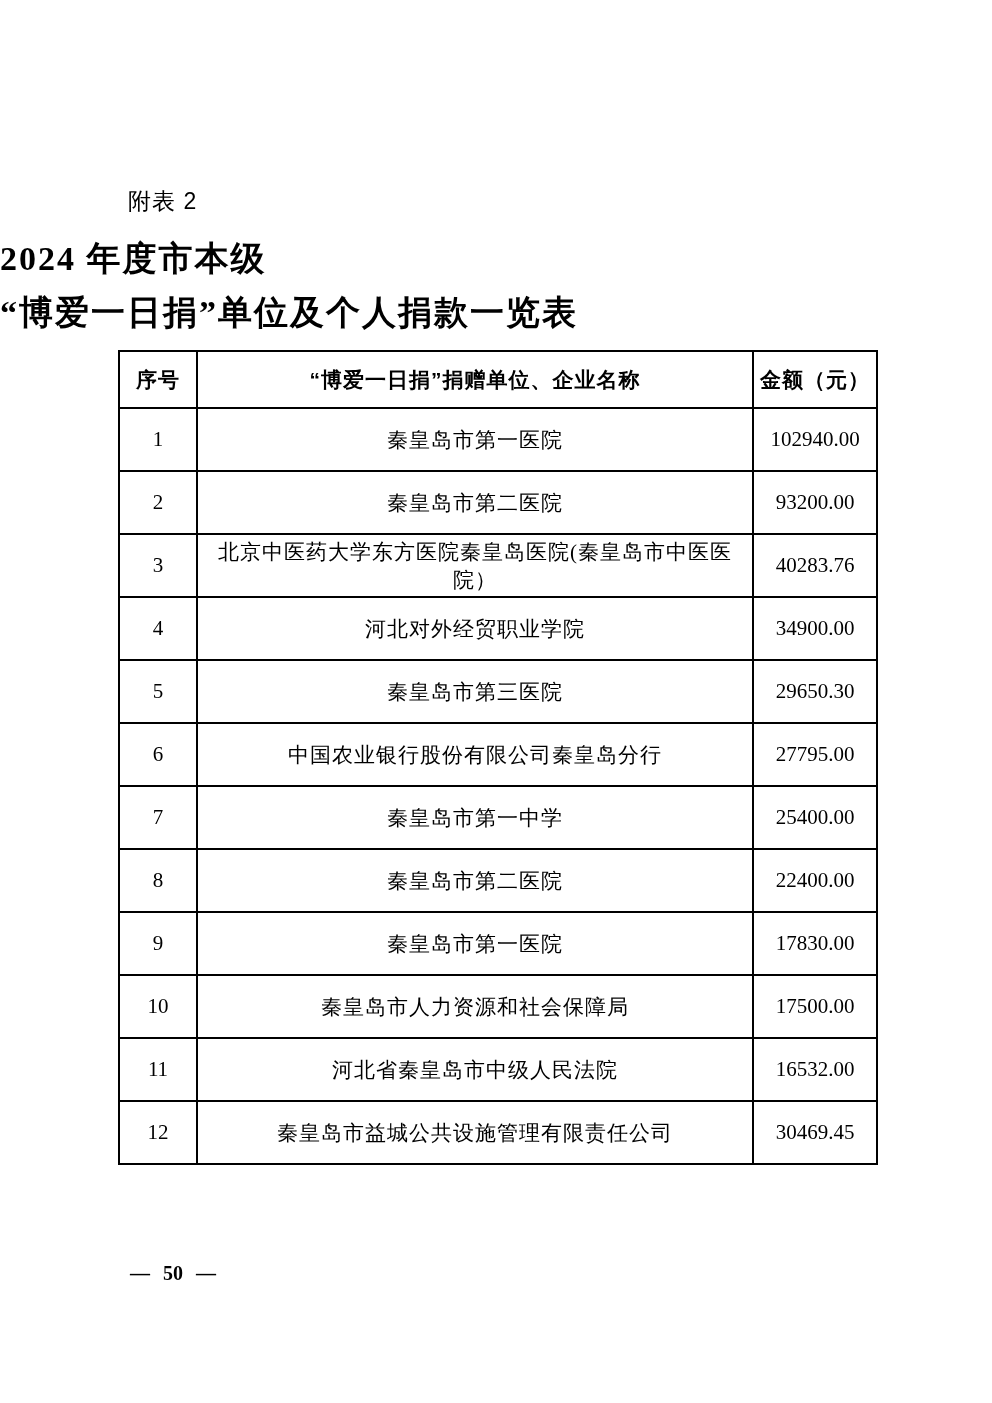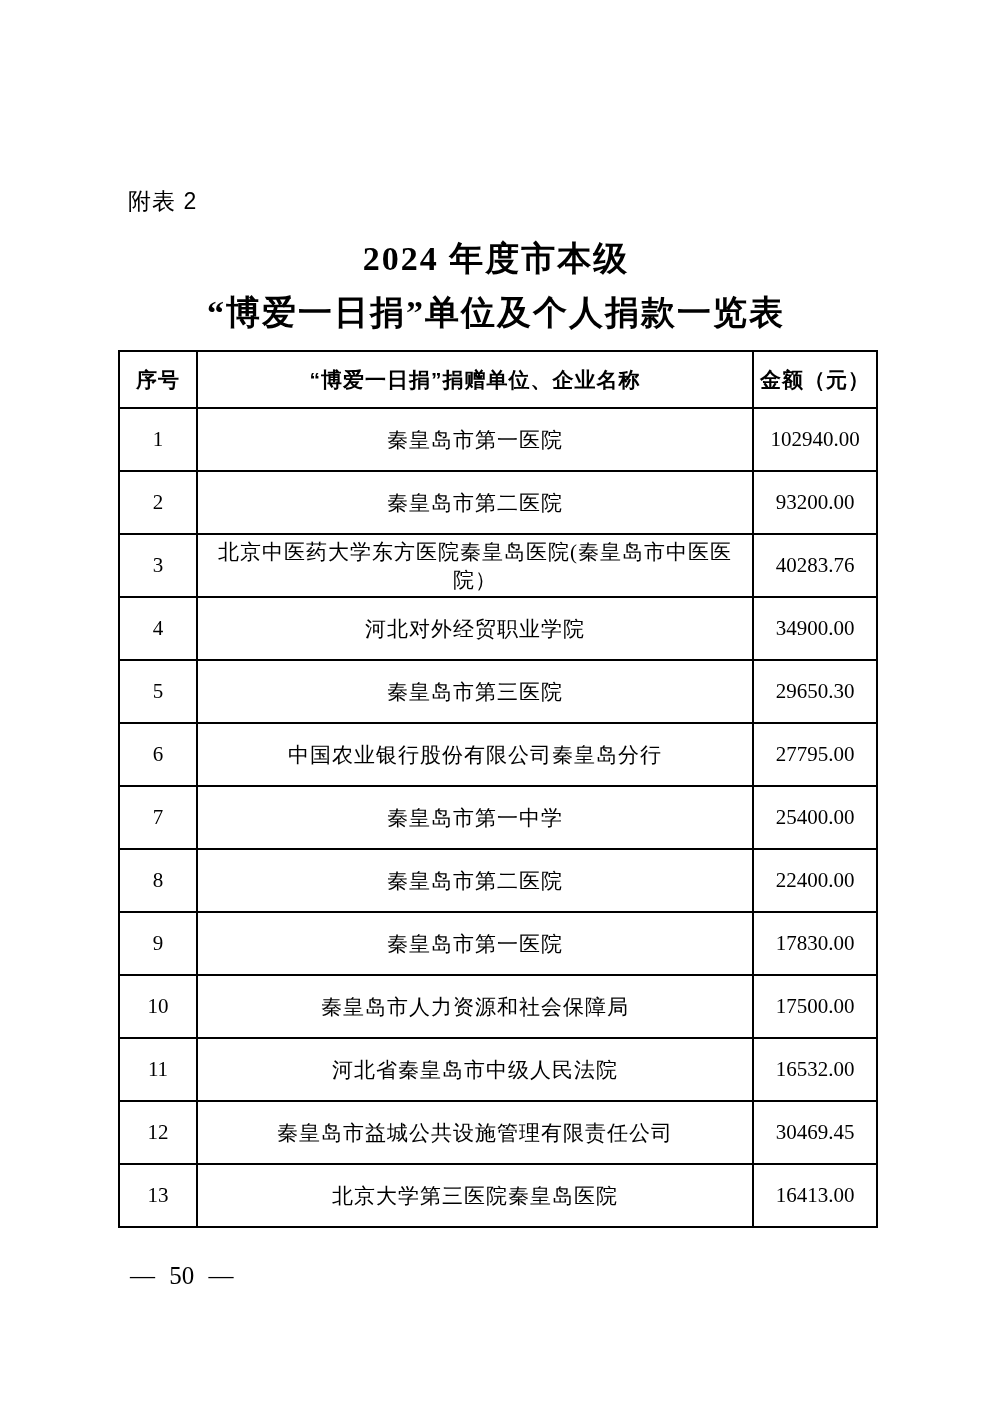--- a/index.html
+++ b/index.html
@@ -18,21 +18,20 @@
     top: 186px;
     font-size: 23px;
     font-family: "Liberation Sans", "DejaVu Sans", sans-serif;
     font-weight: 500;
     letter-spacing: 1px;
   }
   .doc-title {
     position: absolute;
     left: 0;
     width: 992px;
-    text-align: center;
     font-size: 34px;
     font-weight: bold;
     font-family: "Liberation Serif", "DejaVu Serif", serif;
     letter-spacing: 2px;
   }
   .doc-title.line1 { top: 236px; }
   .doc-title.line2 { top: 290px; }
   table.donation-table {
     position: absolute;
     left: 118px;
@@ -62,23 +61,24 @@
   .donation-table tbody td {
     height: 63px;
     font-size: 21px;
     font-family: "Liberation Serif", "DejaVu Serif", serif;
   }
   .donation-table tbody td.c-name { letter-spacing: 1px; }
   .page-number {
     position: absolute;
     left: 130px;
     top: 1262px;
-    font-size: 25px;
+    font-size: 20px;
     word-spacing: 8px;
     font-family: "Liberation Serif", "DejaVu Serif", serif;
+    font-weight: bold;
   }
 </style>
 </head>
 <body>
 
 <div class="appendix-label">附表 2</div>
 
 <div class="doc-title line1">2024 年度市本级</div>
 
 <div class="doc-title line2">“博爱一日捐”单位及个人捐款一览表</div>
@@ -150,21 +150,16 @@
       <tr>
         <td class="c-no">11</td>
         <td class="c-name">河北省秦皇岛市中级人民法院</td>
         <td class="c-amt">16532.00</td>
       </tr>
       <tr>
         <td class="c-no">12</td>
         <td class="c-name">秦皇岛市益城公共设施管理有限责任公司</td>
         <td class="c-amt">30469.45</td>
       </tr>
-      <tr>
-        <td class="c-no">13</td>
-        <td class="c-name">北京大学第三医院秦皇岛医院</td>
-        <td class="c-amt">16413.00</td>
-      </tr>
     </tbody>
 </table>
 
 <div class="page-number">— 50 —</div>
 
 </body></html>

